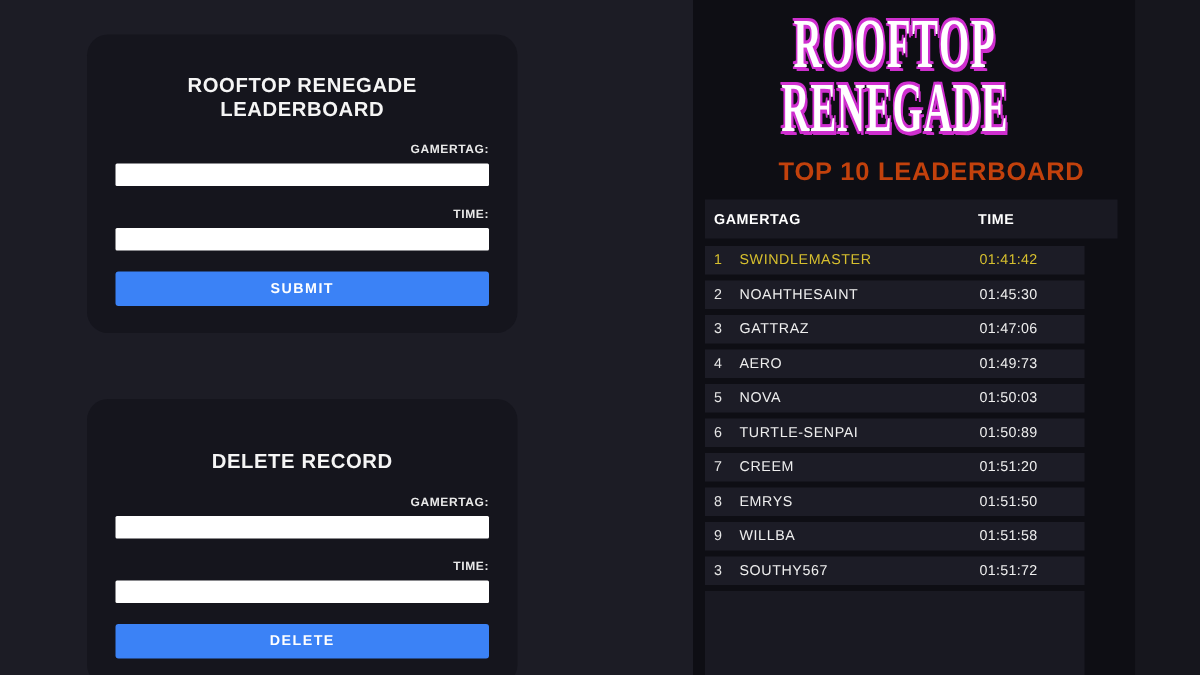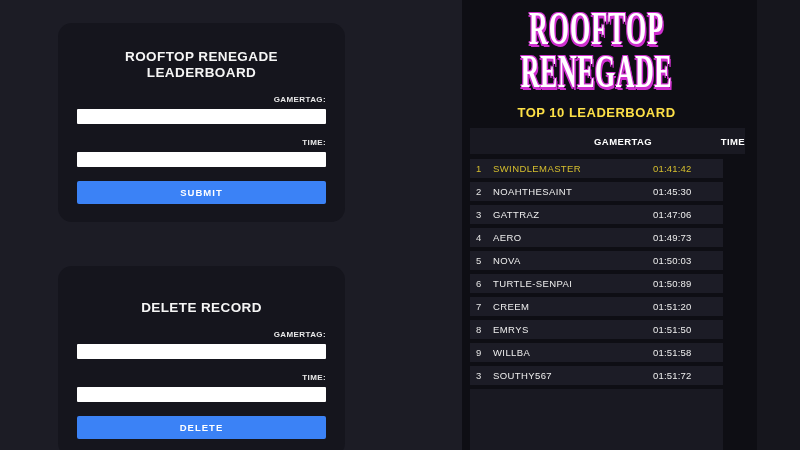--- a/index.html
+++ b/index.html
@@ -51,27 +51,27 @@
   .logo-line{
     display:flex;align-items:center;justify-content:center;
     font-family:"Liberation Serif",serif;font-weight:bold;color:#ffffff;
     text-shadow:1.5px 1.5px 0 #cf2fcf,-1px -1px 0 #cf2fcf,1px -1px 0 #cf2fcf,-1px 1px 0 #cf2fcf;
     line-height:1;
   }
   .logo-l1{height:40px;font-size:26px;transform:scaleY(1.8);letter-spacing:1px;}
   .logo-l2{height:46px;font-size:26px;transform:scaleY(1.8);letter-spacing:0.5px;}
 
   .lb-heading{
-    width:253px;margin:9px 0 8px 8px;text-align:center;
-    color:#fde047;font-size:13px;font-weight:bold;letter-spacing:.5px;
+    width:253px;margin:9px 0 8px 8px;text-align:right;
+    color:#c2410c;font-size:17px;font-weight:bold;letter-spacing:.5px;
   }
 
   .thead{
     position:relative;margin-left:8px;width:275px;height:26px;
-    background:#191922;display:flex;align-items:center;text-align:right;
+    background:#191922;display:flex;align-items:center;
   }
   .thead .th-gamertag{
     padding-left:6px;color:#ffffff;font-size:9.5px;font-weight:bold;letter-spacing:.4px;flex:1;
   }
   .thead .th-time{
     width:93px;color:#ffffff;font-size:9.5px;font-weight:bold;letter-spacing:.4px;
   }
 
   .tbody{margin-left:8px;margin-top:5px;width:253px;}
   .row{

